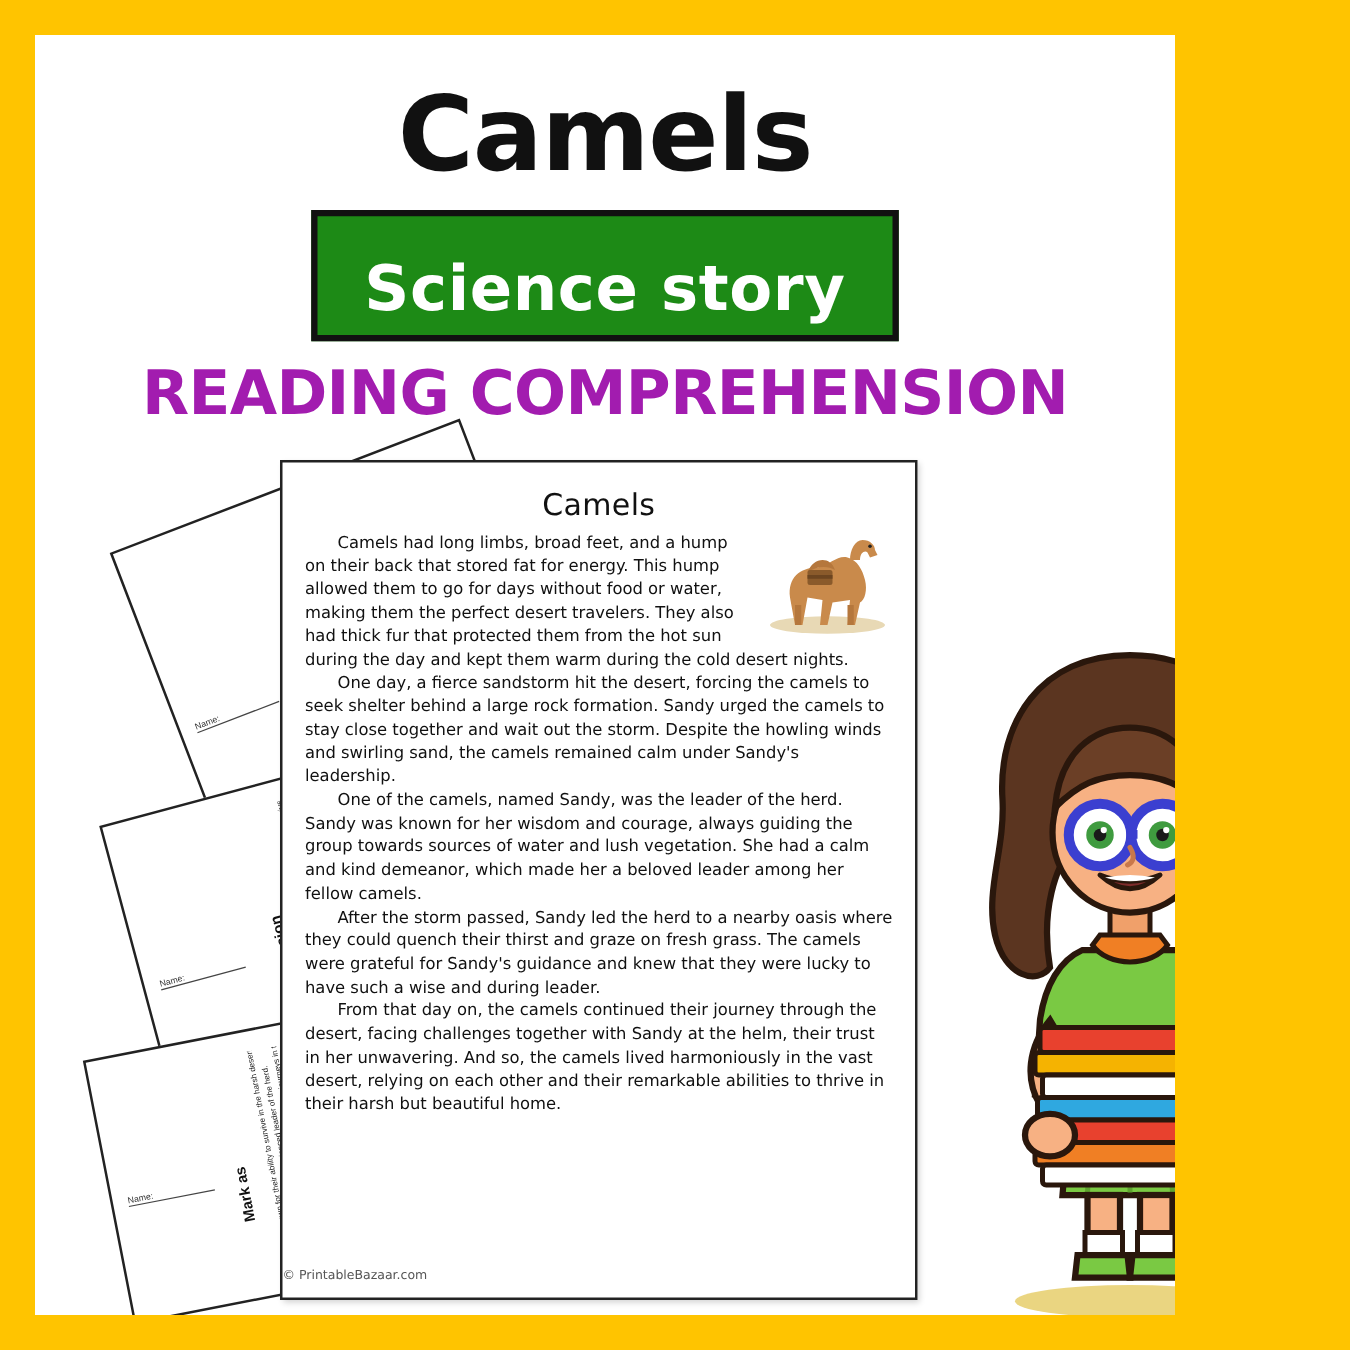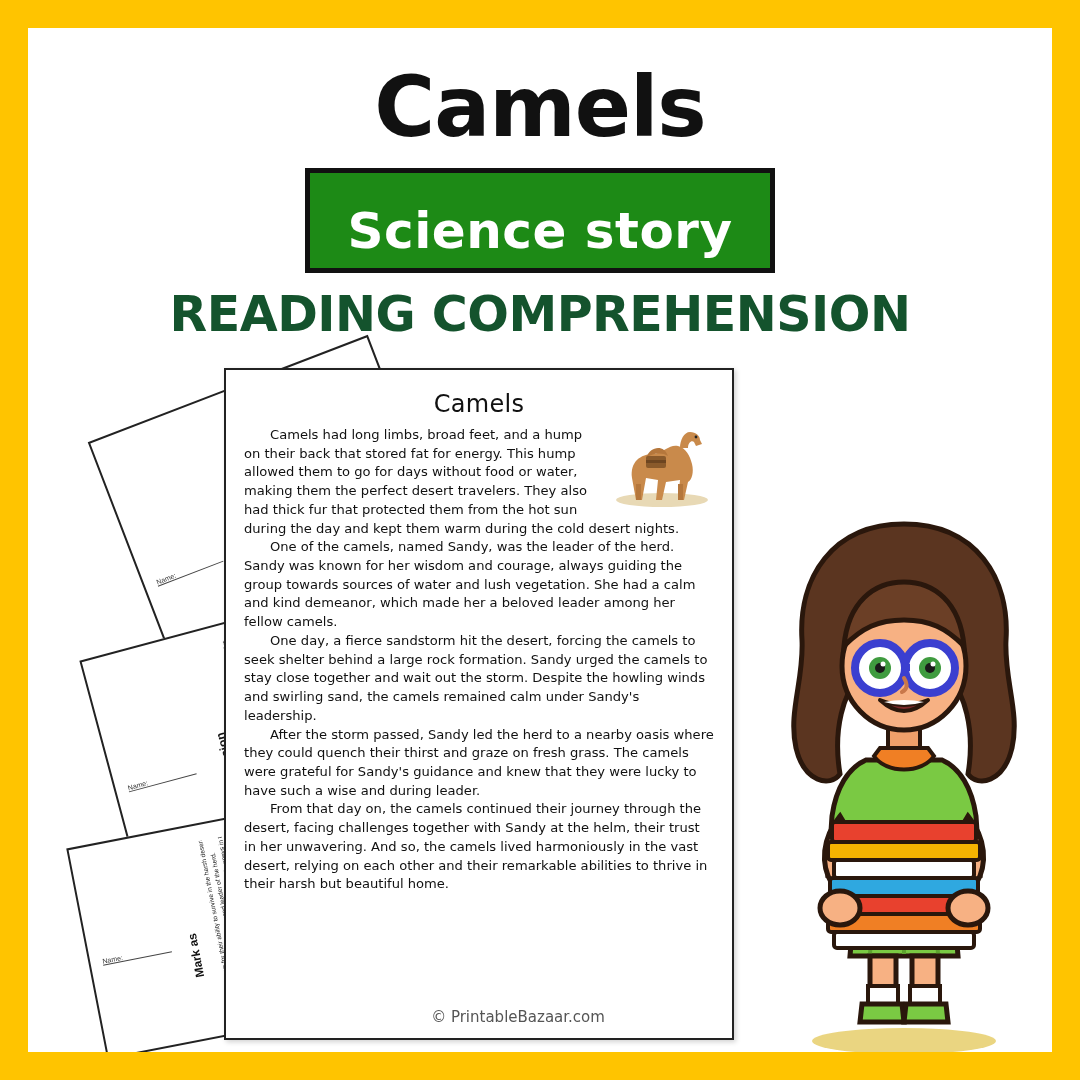--- a/index.html
+++ b/index.html
@@ -10,21 +10,21 @@
     width: 1080px;
     height: 1080px;
     background: #FFC400;
     font-family: "Liberation Sans", sans-serif;
     overflow: hidden;
   }
   .page {
     position: absolute;
     left: 28px;
     top: 28px;
-    width: 1024px;
+    width: 912px;
     height: 1024px;
     background: #ffffff;
     overflow: hidden;
   }
 
   
   .title {
     position: absolute;
     top: 38px;
     left: 0;
@@ -61,21 +61,21 @@
   }
   .subtitle {
     position: absolute;
     top: 258px;
     left: 0;
     width: 100%;
     text-align: center;
     font-family: "DejaVu Sans", sans-serif;
     font-weight: bold;
     font-size: 49px;
-    color: #14532d;
+    color: #a21caf;
     letter-spacing: -0.5px;
   }
 
   
   .bg-sheet {
     position: absolute;
     background: #ffffff;
     border: 2px solid #222222;
     box-sizing: border-box;
     overflow: hidden;
@@ -182,25 +182,24 @@
   .passage-body p {
     margin: 0;
     text-indent: 26px;
   }
   .passage-body p.first { text-indent: 0; }
   .footer-credit {
     position: absolute;
     bottom: 12px;
     left: 0;
     width: 100%;
-    text-align: center;
-    font-size: 15px;
+    text-align: left;
+    font-size: 10px;
     color: #555555;
     font-family: "DejaVu Sans", sans-serif;
-    margin-left: 39px;
   }
 
   
   .girl {
     position: absolute;
     left: 742px;
     top: 488px;
     width: 268px;
     height: 540px;
   }
@@ -283,22 +282,22 @@
         <path d="M70 26 C70 18 74 10 80 10 C86 10 90 14 90 18 L92 22 L86 24 L84 20 C82 18 78 20 78 26 Z" fill="#c98a4b"></path>
         <circle cx="86" cy="15" r="1.4" fill="#222"></circle>
 
         <rect x="26" y="62" width="5" height="16" fill="#b5773c"></rect>
         <rect x="68" y="62" width="5" height="16" fill="#b5773c"></rect>
       </svg>
     </div>
 
     <div class="passage-body">
       <p>Camels had long limbs, broad feet, and a hump on their back that stored fat for energy. This hump allowed them to go for days without food or water, making them the perfect desert travelers. They also had thick fur that protected them from the hot sun during the day and kept them warm during the cold desert nights.</p>
+      <p>One day, a fierce sandstorm hit the desert, forcing the camels to seek shelter behind a large rock formation. Sandy urged the camels to stay close together and wait out the storm. Despite the howling winds and swirling sand, the camels remained calm under Sandy's leadership.</p>
       <p>One of the camels, named Sandy, was the leader of the herd. Sandy was known for her wisdom and courage, always guiding the group towards sources of water and lush vegetation. She had a calm and kind demeanor, which made her a beloved leader among her fellow camels.</p>
-      <p>One day, a fierce sandstorm hit the desert, forcing the camels to seek shelter behind a large rock formation. Sandy urged the camels to stay close together and wait out the storm. Despite the howling winds and swirling sand, the camels remained calm under Sandy's leadership.</p>
       <p>After the storm passed, Sandy led the herd to a nearby oasis where they could quench their thirst and graze on fresh grass. The camels were grateful for Sandy's guidance and knew that they were lucky to have such a wise and during leader.</p>
       <p>From that day on, the camels continued their journey through the desert, facing challenges together with Sandy at the helm, their trust in her unwavering. And so, the camels lived harmoniously in the vast desert, relying on each other and their remarkable abilities to thrive in their harsh but beautiful home.</p>
     </div>
 
     <div class="footer-credit">© PrintableBazaar.com</div>
   </div>
 
   <div class="girl">
     <svg width="268" height="540" viewBox="0 0 268 540">
 

